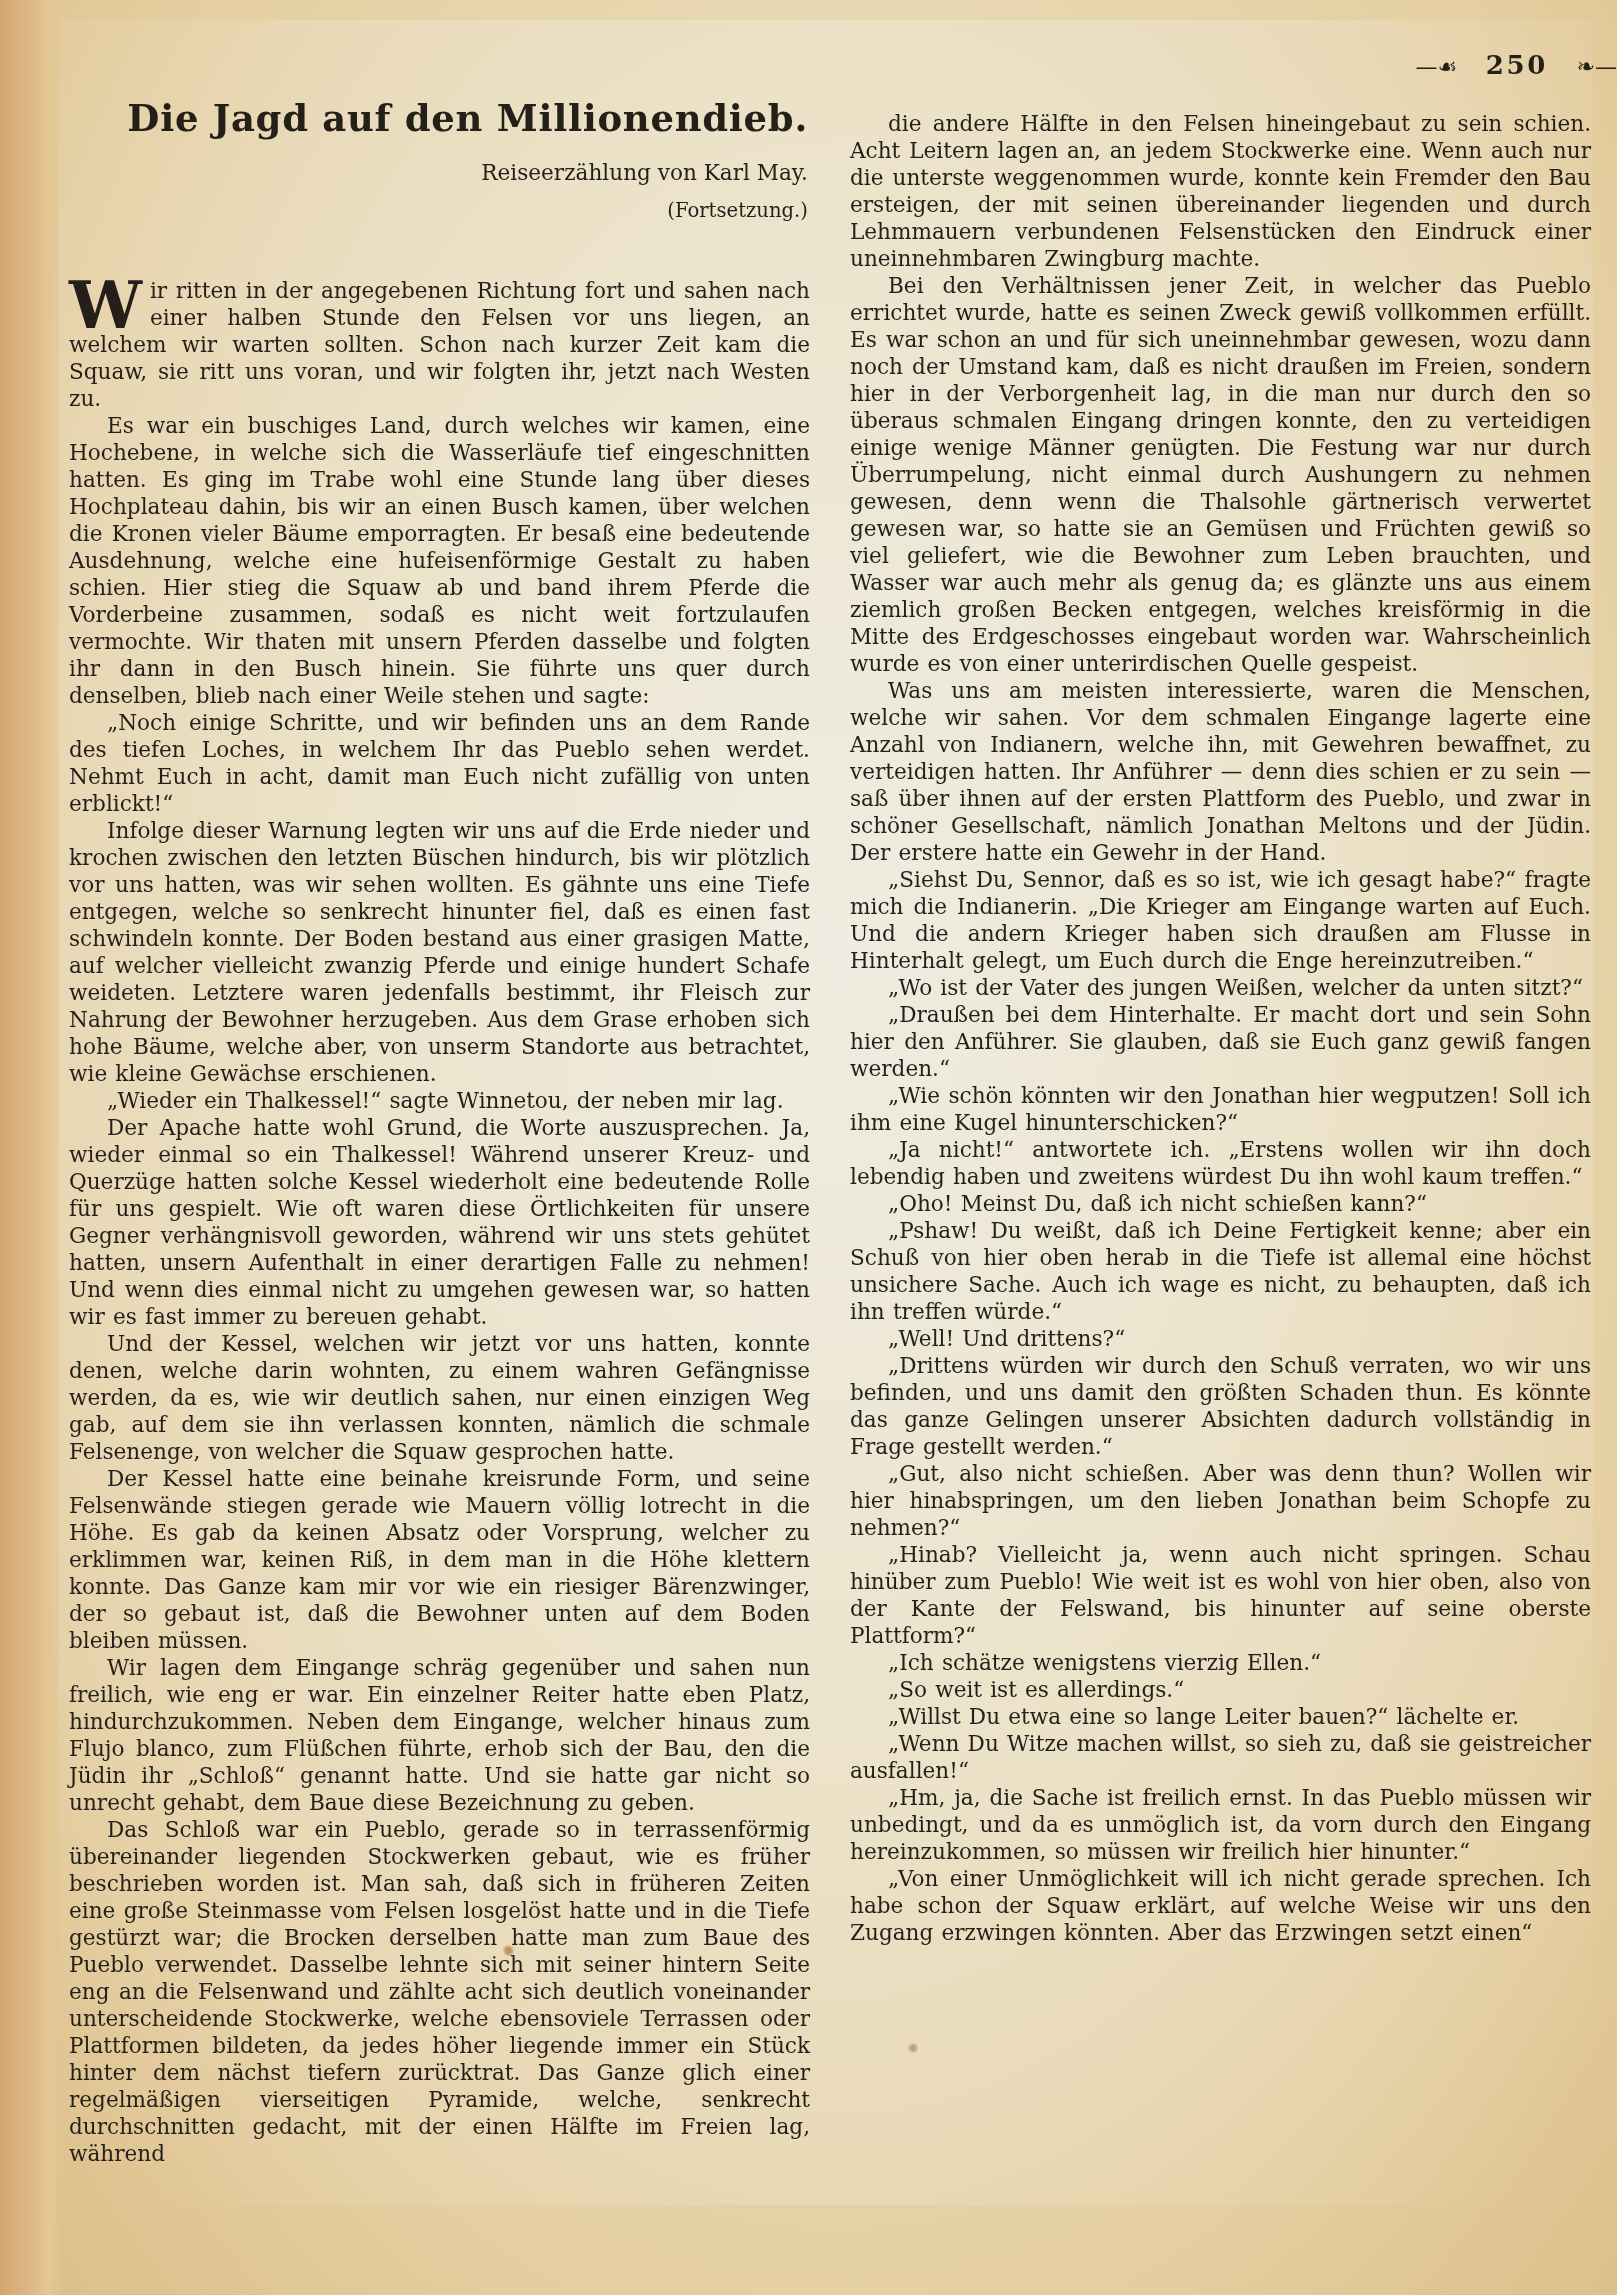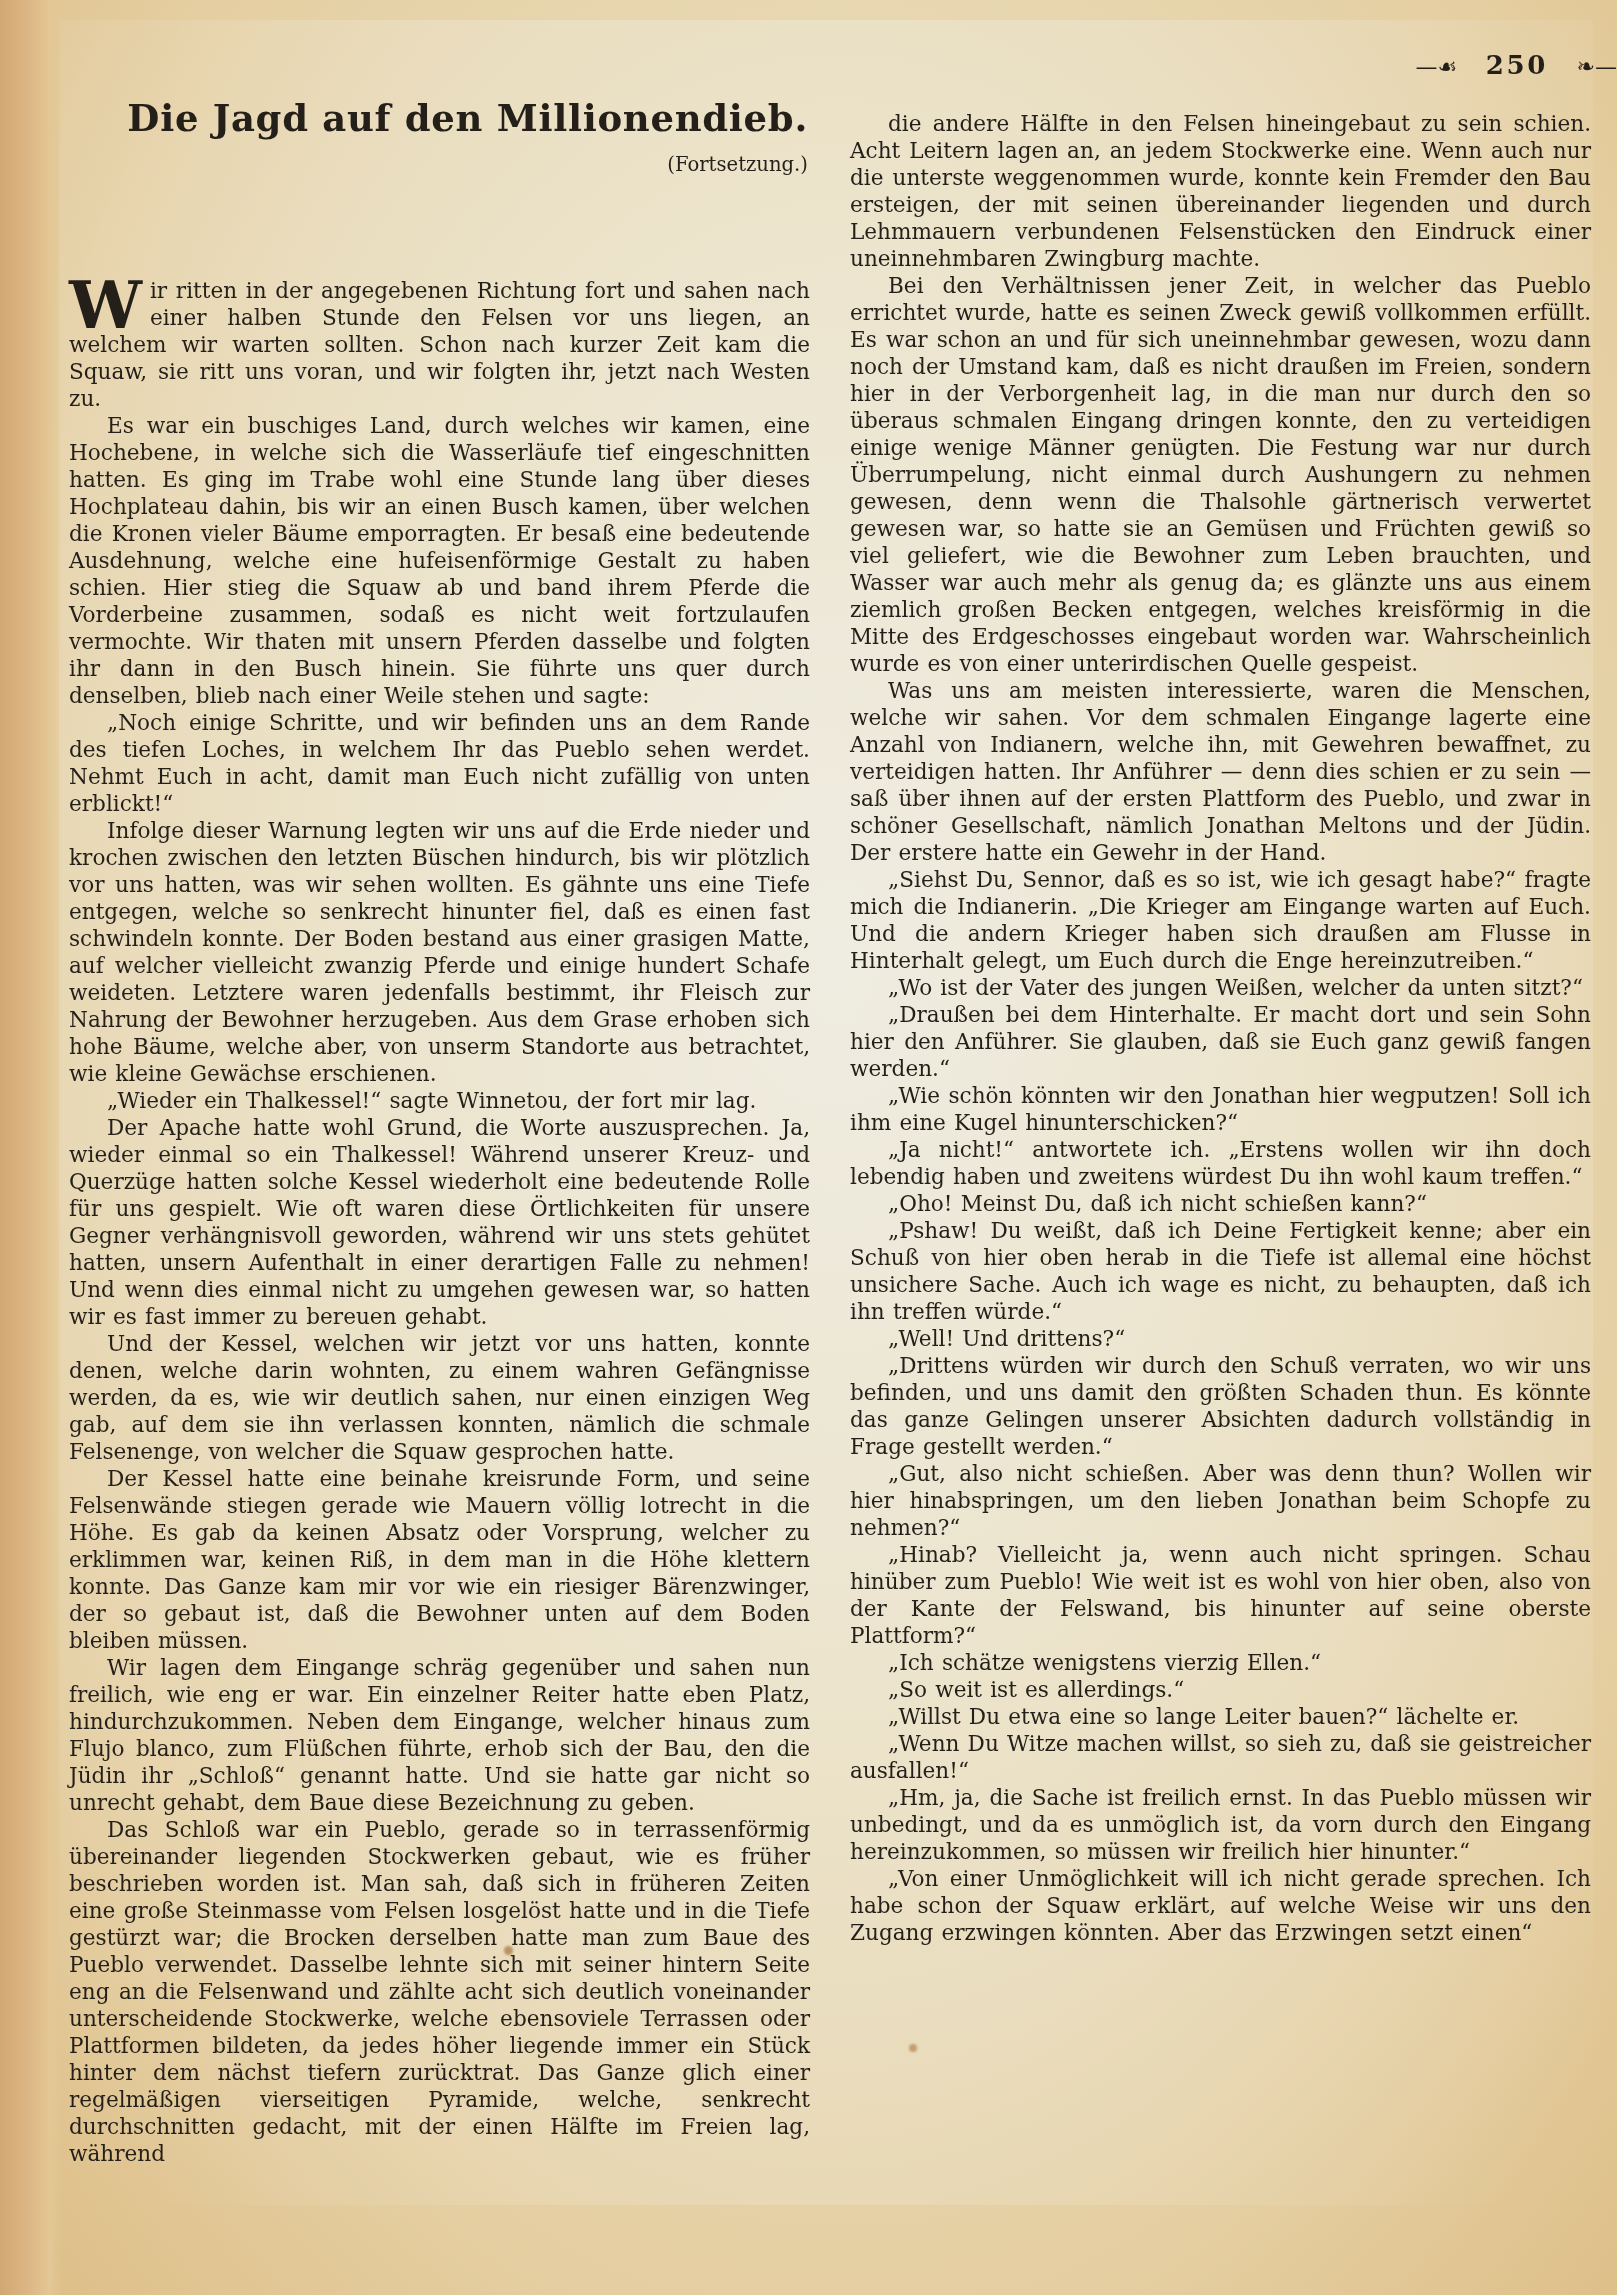--- a/index.html
+++ b/index.html
@@ -55,29 +55,30 @@
   <div class="stain b"></div>
 
   <div class="page-head">
     <span class="orn">—☙</span>
     <span style="padding:0 17px;">250</span>
     <span class="orn">❧—</span>
   </div>
 
   <div class="title-block">
     <div class="title">Die Jagd auf den Millionendieb.</div>
+    <div class="subtitle">Reiseerzählung von Karl May.</div>
     <div class="fortsetzung">(Fortsetzung.)</div>
   </div>
 
   <div class="col col-left" id="col-left">
       <p class="first"><span class="dropcap">W</span>ir ritten in der angegebenen Richtung fort und sahen nach einer halben Stunde den Felsen vor uns liegen, an welchem wir warten sollten. Schon nach kurzer Zeit kam die Squaw, sie ritt uns voran, und wir folgten ihr, jetzt nach Westen zu.</p>
       <p>Es war ein buschiges Land, durch welches wir kamen, eine Hochebene, in welche sich die Wasserläufe tief eingeschnitten hatten. Es ging im Trabe wohl eine Stunde lang über dieses Hochplateau dahin, bis wir an einen Busch kamen, über welchen die Kronen vieler Bäume emporragten. Er besaß eine bedeutende Ausdehnung, welche eine hufeisenförmige Gestalt zu haben schien. Hier stieg die Squaw ab und band ihrem Pferde die Vorderbeine zusammen, sodaß es nicht weit fortzulaufen vermochte. Wir thaten mit unsern Pferden dasselbe und folgten ihr dann in den Busch hinein. Sie führte uns quer durch denselben, blieb nach einer Weile stehen und sagte:</p>
       <p>„Noch einige Schritte, und wir befinden uns an dem Rande des tiefen Loches, in welchem Ihr das Pueblo sehen werdet. Nehmt Euch in acht, damit man Euch nicht zufällig von unten erblickt!“</p>
       <p>Infolge dieser Warnung legten wir uns auf die Erde nieder und krochen zwischen den letzten Büschen hindurch, bis wir plötzlich vor uns hatten, was wir sehen wollten. Es gähnte uns eine Tiefe entgegen, welche so senkrecht hinunter fiel, daß es einen fast schwindeln konnte. Der Boden bestand aus einer grasigen Matte, auf welcher vielleicht zwanzig Pferde und einige hundert Schafe weideten. Letztere waren jedenfalls bestimmt, ihr Fleisch zur Nahrung der Bewohner herzugeben. Aus dem Grase erhoben sich hohe Bäume, welche aber, von unserm Standorte aus betrachtet, wie kleine Gewächse erschienen.</p>
-      <p>„Wieder ein Thalkessel!“ sagte Winnetou, der fort mir lag.</p>
+      <p>„Wieder ein Thalkessel!“ sagte Winnetou, der neben mir lag.</p>
       <p>Der Apache hatte wohl Grund, die Worte auszusprechen. Ja, wieder einmal so ein Thalkessel! Während unserer Kreuz- und Querzüge hatten solche Kessel wiederholt eine bedeutende Rolle für uns gespielt. Wie oft waren diese Örtlichkeiten für unsere Gegner verhängnisvoll geworden, während wir uns stets gehütet hatten, unsern Aufenthalt in einer derartigen Falle zu nehmen! Und wenn dies einmal nicht zu umgehen gewesen war, so hatten wir es fast immer zu bereuen gehabt.</p>
       <p>Und der Kessel, welchen wir jetzt vor uns hatten, konnte denen, welche darin wohnten, zu einem wahren Gefängnisse werden, da es, wie wir deutlich sahen, nur einen einzigen Weg gab, auf dem sie ihn verlassen konnten, nämlich die schmale Felsenenge, von welcher die Squaw gesprochen hatte.</p>
       <p>Der Kessel hatte eine beinahe kreisrunde Form, und seine Felsenwände stiegen gerade wie Mauern völlig lotrecht in die Höhe. Es gab da keinen Absatz oder Vorsprung, welcher zu erklimmen war, keinen Riß, in dem man in die Höhe klettern konnte. Das Ganze kam mir vor wie ein riesiger Bärenzwinger, der so gebaut ist, daß die Bewohner unten auf dem Boden bleiben müssen.</p>
       <p>Wir lagen dem Eingange schräg gegenüber und sahen nun freilich, wie eng er war. Ein einzelner Reiter hatte eben Platz, hindurchzukommen. Neben dem Eingange, welcher hinaus zum Flujo blanco, zum Flüßchen führte, erhob sich der Bau, den die Jüdin ihr „Schloß“ genannt hatte. Und sie hatte gar nicht so unrecht gehabt, dem Baue diese Bezeichnung zu geben.</p>
       <p>Das Schloß war ein Pueblo, gerade so in terrassenförmig übereinander liegenden Stockwerken gebaut, wie es früher beschrieben worden ist. Man sah, daß sich in früheren Zeiten eine große Steinmasse vom Felsen losgelöst hatte und in die Tiefe gestürzt war; die Brocken derselben hatte man zum Baue des Pueblo verwendet. Dasselbe lehnte sich mit seiner hintern Seite eng an die Felsenwand und zählte acht sich deutlich voneinander unterscheidende Stockwerke, welche ebensoviele Terrassen oder Plattformen bildeten, da jedes höher liegende immer ein Stück hinter dem nächst tiefern zurücktrat. Das Ganze glich einer regelmäßigen vierseitigen Pyramide, welche, senkrecht durchschnitten gedacht, mit der einen Hälfte im Freien lag, während</p>
     </div>
   <div class="col col-right" id="col-right">
       <p>die andere Hälfte in den Felsen hineingebaut zu sein schien. Acht Leitern lagen an, an jedem Stockwerke eine. Wenn auch nur die unterste weggenommen wurde, konnte kein Fremder den Bau ersteigen, der mit seinen übereinander liegenden und durch Lehmmauern verbundenen Felsenstücken den Eindruck einer uneinnehmbaren Zwingburg machte.</p>
       <p>Bei den Verhältnissen jener Zeit, in welcher das Pueblo errichtet wurde, hatte es seinen Zweck gewiß vollkommen erfüllt. Es war schon an und für sich uneinnehmbar gewesen, wozu dann noch der Umstand kam, daß es nicht draußen im Freien, sondern hier in der Verborgenheit lag, in die man nur durch den so überaus schmalen Eingang dringen konnte, den zu verteidigen einige wenige Männer genügten. Die Festung war nur durch Überrumpelung, nicht einmal durch Aushungern zu nehmen gewesen, denn wenn die Thalsohle gärtnerisch verwertet gewesen war, so hatte sie an Gemüsen und Früchten gewiß so viel geliefert, wie die Bewohner zum Leben brauchten, und Wasser war auch mehr als genug da; es glänzte uns aus einem ziemlich großen Becken entgegen, welches kreisförmig in die Mitte des Erdgeschosses eingebaut worden war. Wahrscheinlich wurde es von einer unterirdischen Quelle gespeist.</p>
       <p>Was uns am meisten interessierte, waren die Menschen, welche wir sahen. Vor dem schmalen Eingange lagerte eine Anzahl von Indianern, welche ihn, mit Gewehren bewaffnet, zu verteidigen hatten. Ihr Anführer — denn dies schien er zu sein — saß über ihnen auf der ersten Plattform des Pueblo, und zwar in schöner Gesellschaft, nämlich Jonathan Meltons und der Jüdin. Der erstere hatte ein Gewehr in der Hand.</p>

